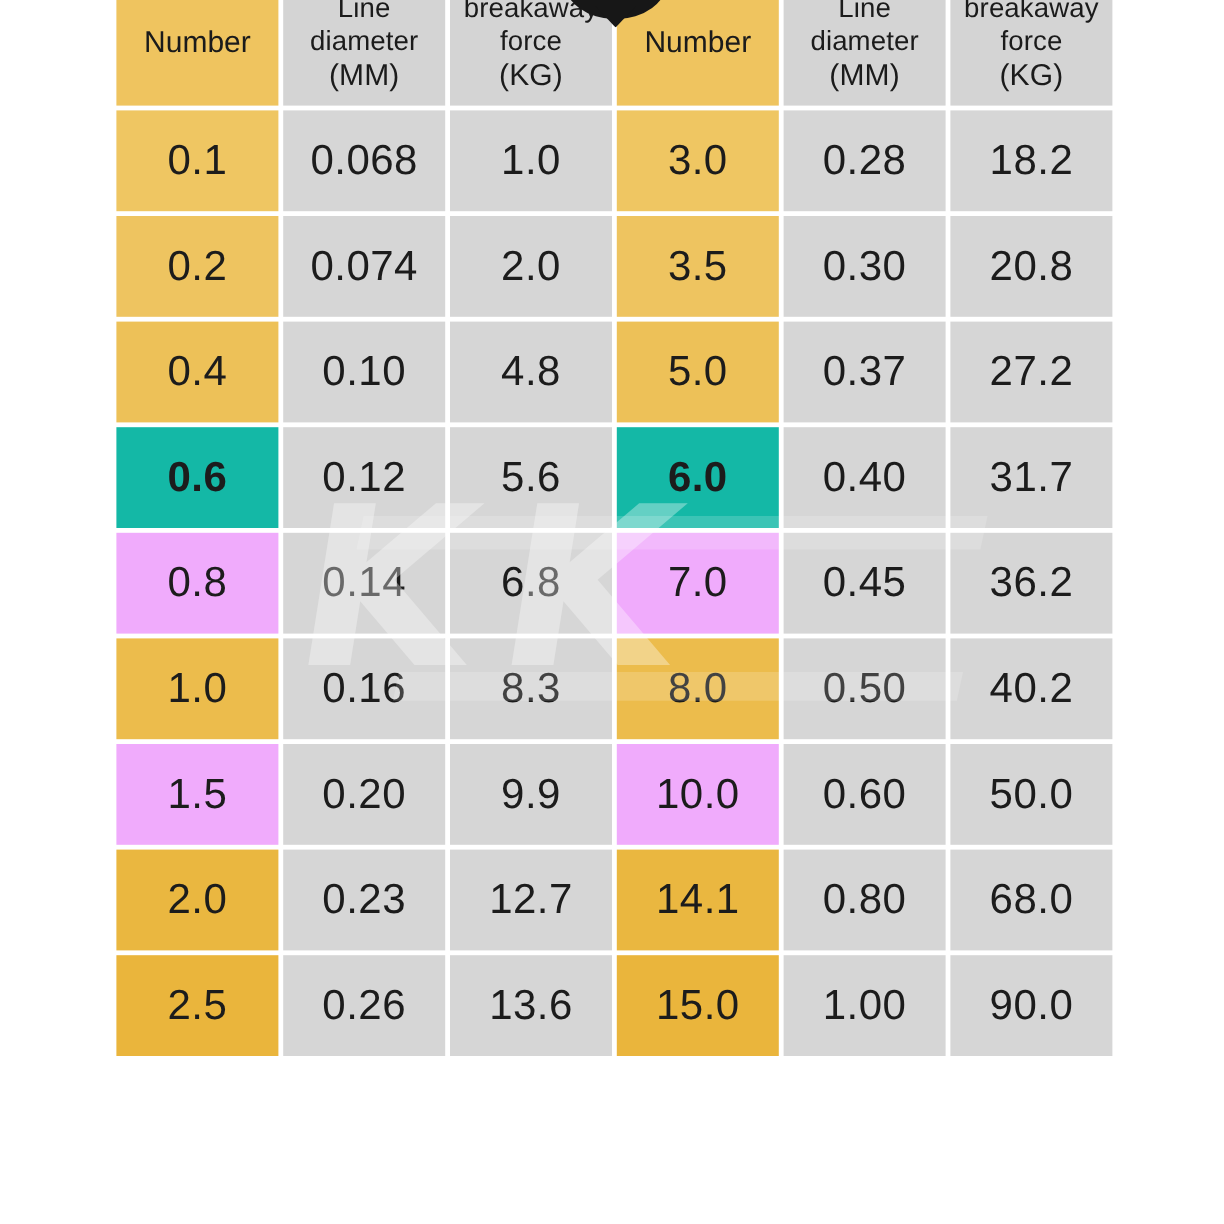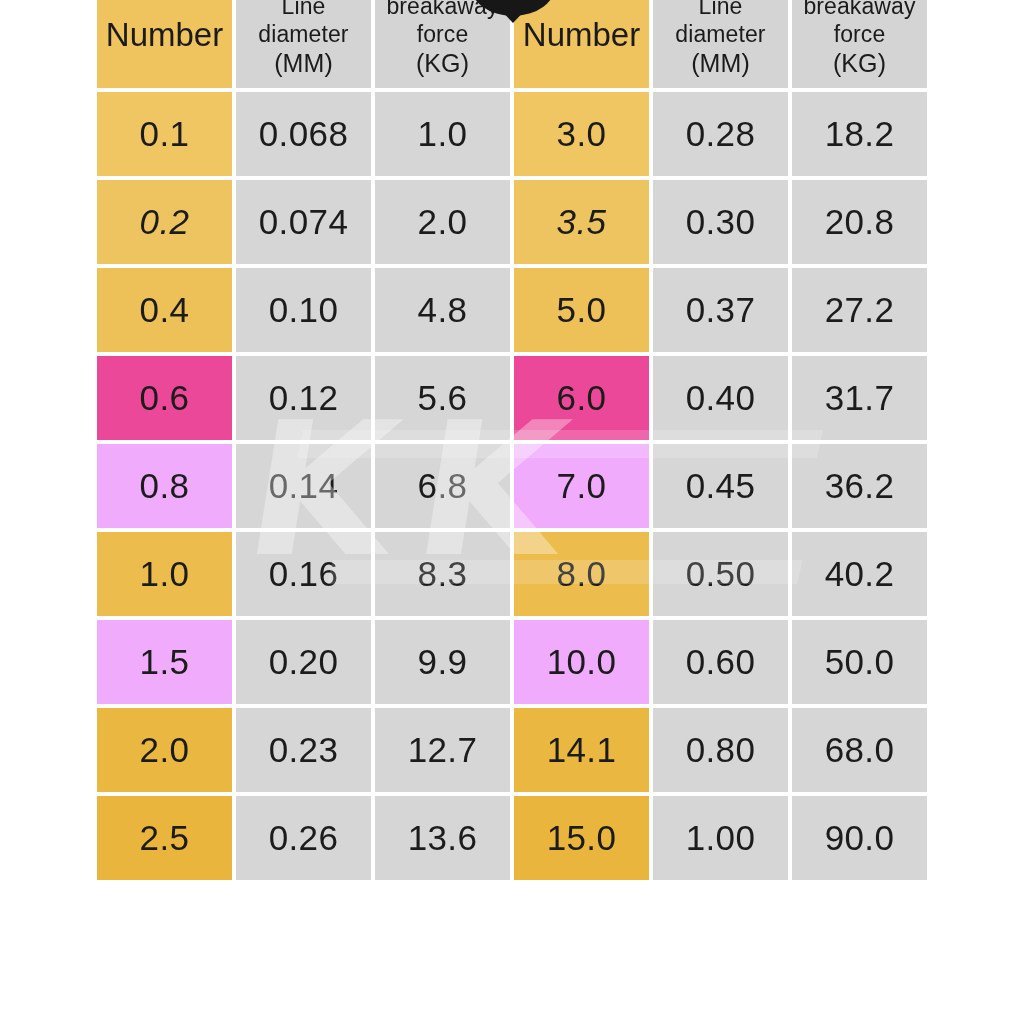--- a/index.html
+++ b/index.html
@@ -120,42 +120,42 @@
   .hdr {
     height: 106px;
     font-size: 23px;
     line-height: 1.22;
     color: #1b1b1b;
     letter-spacing: 0.1px;
   }
   .hdr.gray { background: #d4d4d4; }
   .hdr.gold { background: #efc45f; }
   .hdr .big {
-    font-size: 33px;
+    font-size: 25px;
     letter-spacing: 0px;
   }
   .hdr .l1 { display: block; }
   .hdr .l2 { display: block; font-size: 25px; }
 
   
   .cell {
     height: 84px;
     font-size: 35px;
     color: #1c1c1c;
     letter-spacing: 0.4px;
   }
   .cell.gray { background: #d6d6d6; }
   .cell.gold { background: #eec358; }
 
   
   tr.r0  .gold { background: #efc662; }
-  tr.r1  .gold { background: #eec460; font-style: italic; }
+  tr.r1  .gold { background: #eec460; }
   tr.r2  .gold { background: #eec25c; }
   tr.r3  .gold { background: #edc158; margin-left: 34px; }
-  tr.r4  .gold { background: #ec4899; }
+  tr.r4  .gold { background: #14b8a6; font-weight: bold; }
   tr.r5  .gold { background: #f0abfc; }
   tr.r6  .gold { background: #ecbc4c; }
   tr.r7  .gold { background: #ebba48; }
   tr.r8  .gold { background: #f0abfc; }
   tr.r9  .gold { background: #eab740; }
   tr.r10 .gold { background: #eab53c; }
 </style>
 </head>
 <body>
 

